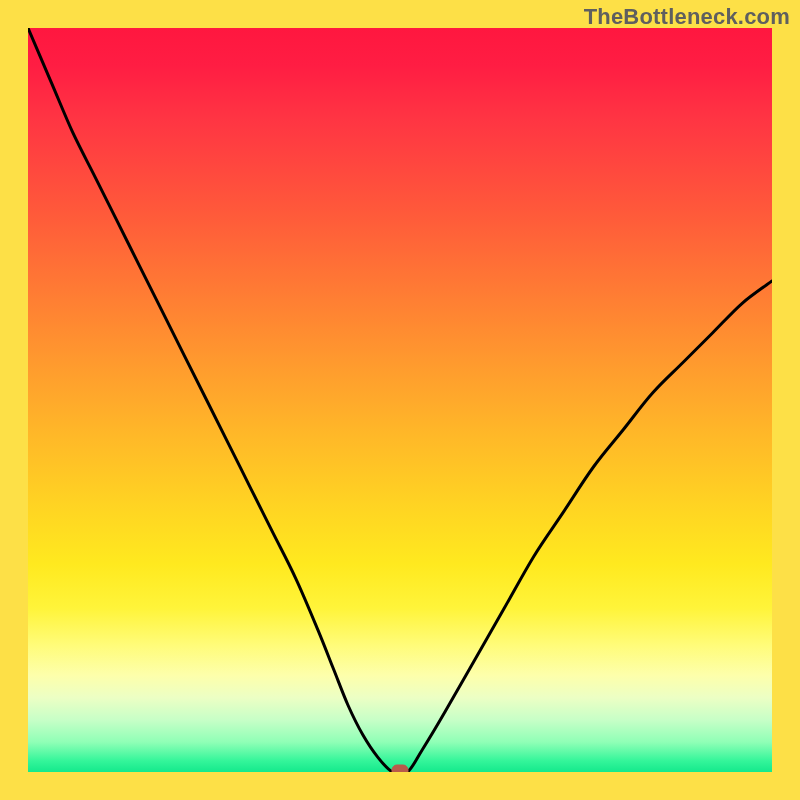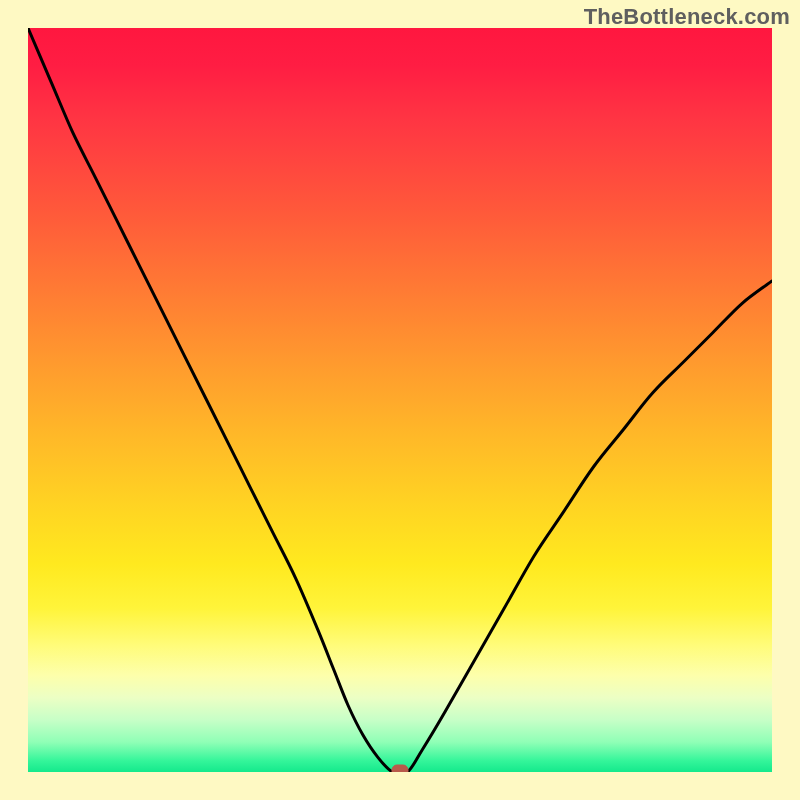--- a/index.html
+++ b/index.html
@@ -8,21 +8,21 @@
     width: 800px;
     height: 800px;
     background: #000;
     overflow: hidden;
     font-family: Arial, Helvetica, sans-serif;
   }
   .frame {
     position: relative;
     width: 800px;
     height: 800px;
-    background: #fef9c3;
+    background: #fde047;
   }
   .watermark {
     position: absolute;
     top: 4px;
     right: 10px;
     color: #5f5f5f;
     font-size: 22px;
     font-weight: 600;
     letter-spacing: 0.2px;
     z-index: 5;

